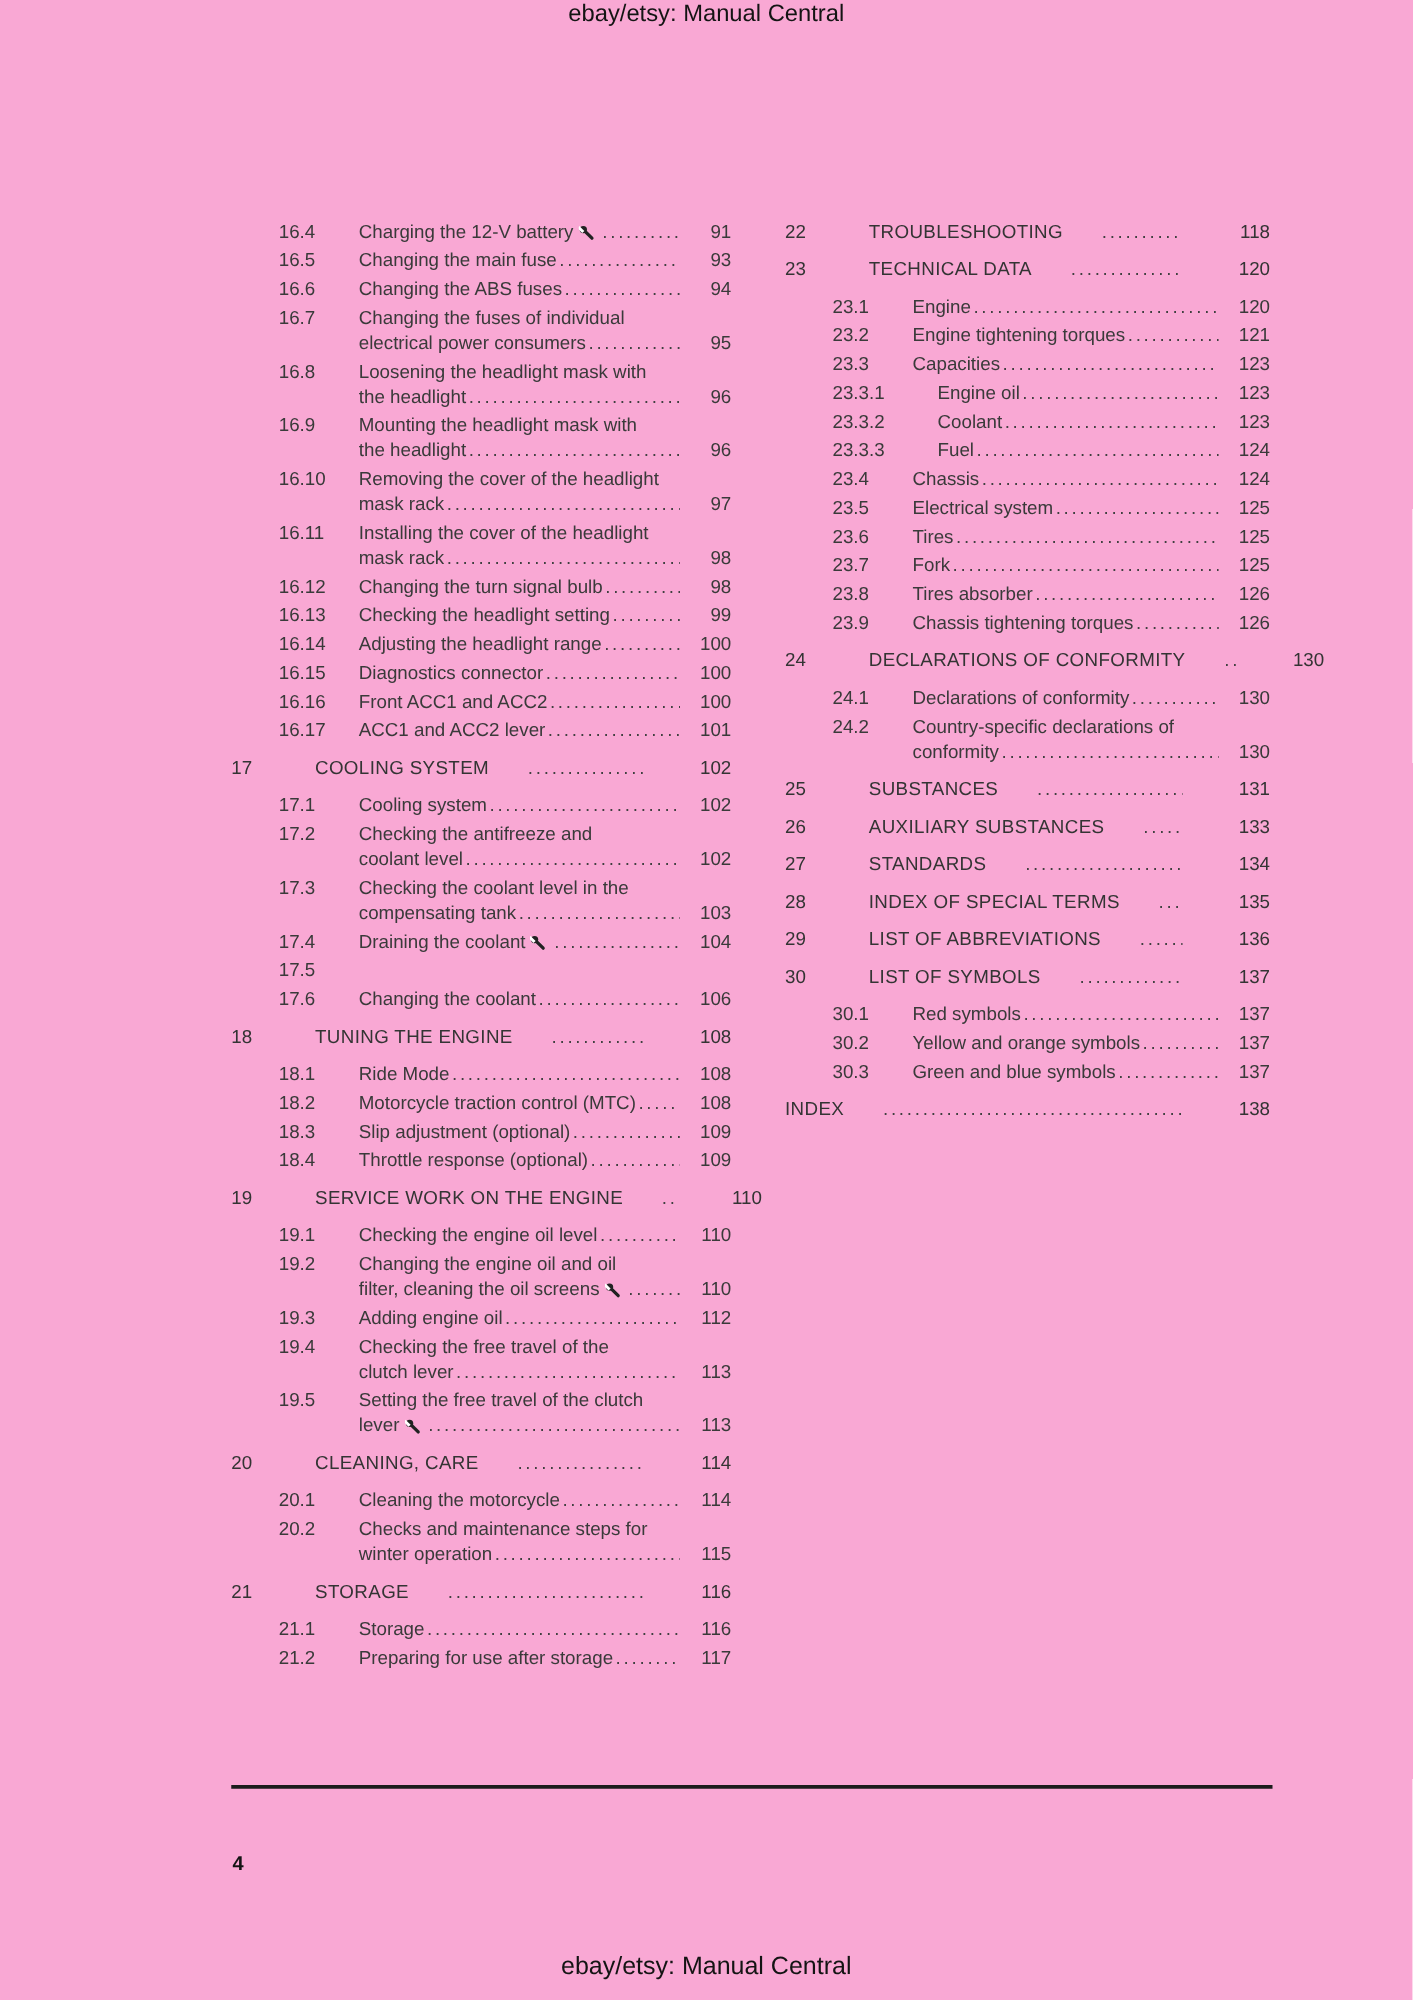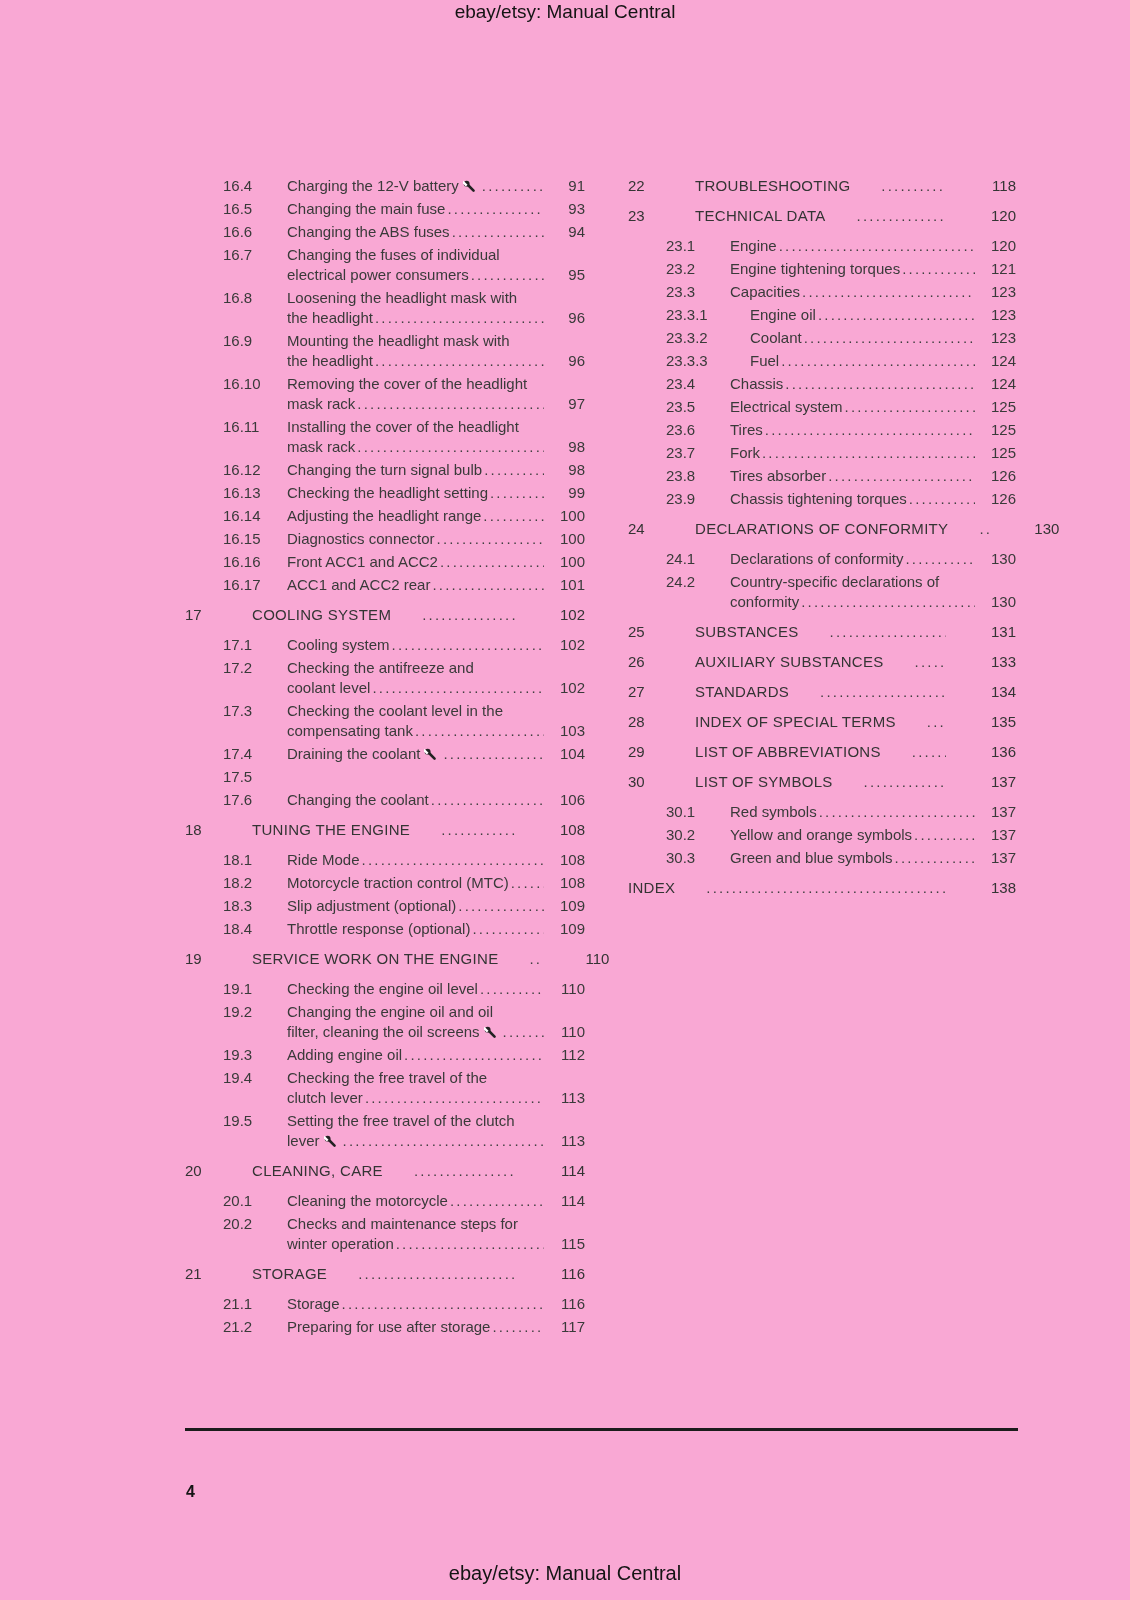--- a/index.html
+++ b/index.html
@@ -200,21 +200,21 @@
               <span class="txt">Front ACC1 and ACC2</span>
               <span class="leader"></span>
               <span class="pageref">100</span>
             </div>
           </div>
         </div>
         <div class="entry">
           <span class="num">16.17</span>
           <div class="body">
             <div class="lastline">
-              <span class="txt">ACC1 and ACC2 rear</span>
+              <span class="txt">ACC1 and ACC2 lever</span>
               <span class="leader"></span>
               <span class="pageref">101</span>
             </div>
           </div>
         </div>
       </div>
       <div class="chapter-block">
         <div class="chapter-row">
           <span class="num">17</span>
           <span class="title">COOLING SYSTEM</span>

